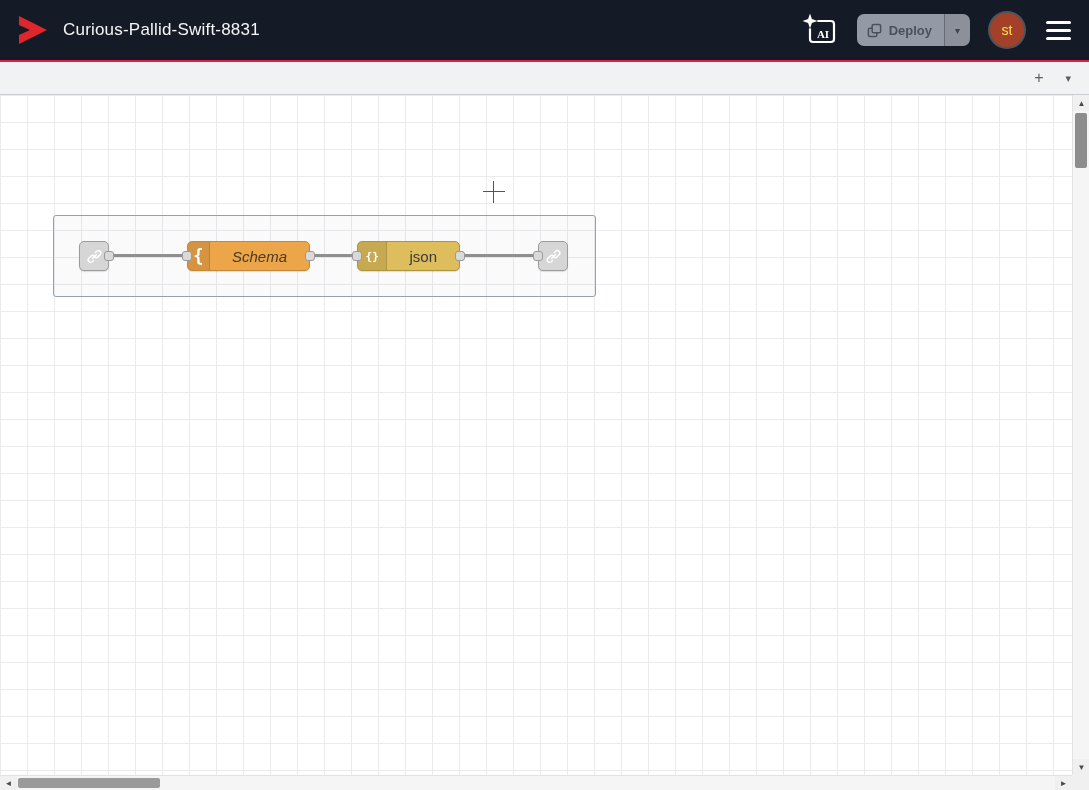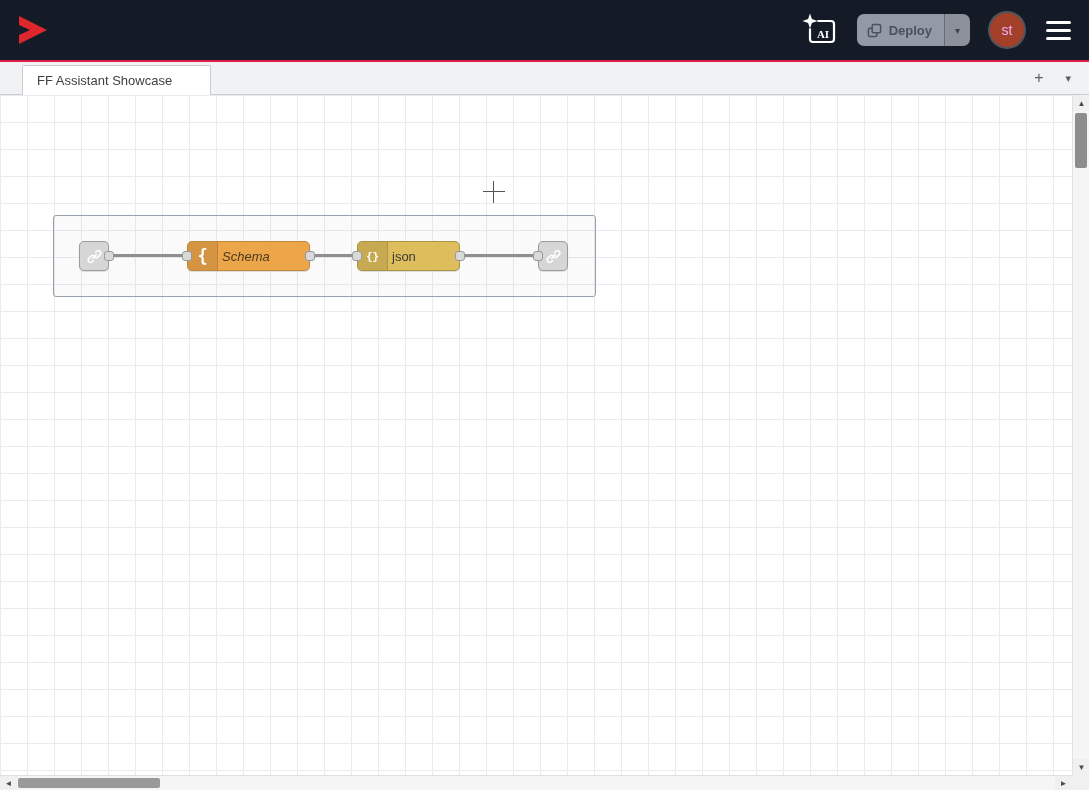--- a/index.html
+++ b/index.html
@@ -20,21 +20,21 @@
   .deploy { display:flex; align-items:center; height:32px; border-radius:7px;
             background:#949aa5; color:#3f4document654; overflow:hidden; cursor:default; }
   .deploy { color:#434b58; }
   .deploy-main { display:flex; align-items:center; gap:7px; padding:0 12px 0 10px; }
   .deploy-label { font-size:13px; font-weight:bold; color:#4a515d; }
   .deploy-caret { width:26px; align-self:stretch; display:flex; align-items:center;
                   justify-content:center; border-left:1px solid rgba(0,0,0,.25);
                   background:rgba(0,0,0,.06); font-size:10px; color:#3d4450; cursor:pointer; }
 
   .avatar { width:34px; height:34px; border-radius:50%; background:#a2402a;
-            color:#f0abfc; font-size:14px; display:flex; align-items:center;
+            color:#fde047; font-size:14px; display:flex; align-items:center;
             justify-content:center; box-shadow:0 0 0 2px rgba(255,255,255,.25);
             cursor:pointer; }
 
   .hamburger { background:none; border:none; cursor:pointer; display:flex;
                flex-direction:column; gap:5px; padding:4px 2px; }
   .hamburger span { display:block; width:25px; height:3px; background:#fff; border-radius:2px; }
 
   
   .tabbar { position:absolute; top:62px; left:0; right:0; height:33px;
             background:#f1f2f3; border-bottom:1px solid #c9ccd0;
@@ -72,21 +72,21 @@
   .wire.w1 { left:308px; width:51px; }
   .wire.w2 { left:458px; width:82px; }
 
   .node { position:absolute; top:146px; height:30px; border-radius:5px;
           display:flex; align-items:center; cursor:move;
           box-shadow:0 1px 1px rgba(0,0,0,.12); }
   .node .icon-region { width:30px; align-self:stretch; display:flex; align-items:center;
                        justify-content:center; background:rgba(0,0,0,.10);
                        border-right:1px solid rgba(0,0,0,.12);
                        border-radius:4px 0 0 4px; color:#fff; }
-  .node .node-label { padding:0 4px; font-size:13px; color:#3a3a3a; white-space:nowrap; }
+  .node .node-label { padding:0 22px; font-size:15px; color:#3a3a3a; white-space:nowrap; }
 
   .node-linkin, .node-linkout { width:30px; background:#d6d6d6; border:1px solid #9b9b9b;
                                 justify-content:center; }
   .node-schema { left:187px; width:123px; background:#eda54a; border:1px solid #c2883c; }
   .node-schema .node-label { font-style:italic; color:#4a3a22; }
   .node-schema .icon-region { font-size:17px; font-weight:bold;
                               font-family:"DejaVu Sans Mono", monospace; }
   .node-json { left:357px; width:103px; background:#debd5c; border:1px solid #ab9441; }
   .node-json .icon-region { font-size:11px; font-weight:bold;
                             font-family:"DejaVu Sans Mono", monospace; }
@@ -126,20 +126,21 @@
 
 <div class="app">
 
   <div class="header">
     <div class="logo">
       <svg viewBox="0 0 34 34" width="34" height="34">
         <polygon points="3,3 31,17 3,31" fill="#e0262d"></polygon>
         <polygon points="3,12 14,17 3,22" fill="#151b26"></polygon>
       </svg>
     </div>
+    <div class="title">Curious-Pallid-Swift-8831</div>
 
     <div class="header-right">
       <button class="ai-btn">
         <svg viewBox="0 0 38 36" width="38" height="36">
           <rect x="11" y="9" width="24" height="21" rx="3" fill="none" stroke="#fff" stroke-width="2.2"></rect>
           <circle cx="11" cy="9" r="7.5" fill="#151b26"></circle>
           <path d="M11 1.5 l1.9 5.6 L18.5 9 l-5.6 1.9 L11 16.5 l-1.9-5.6 L3.5 9 l5.6-1.9 Z" fill="#fff"></path>
           <text x="24" y="26" text-anchor="middle" font-size="11" font-weight="bold" fill="#fff">AI</text>
         </svg>
       </button>
@@ -159,23 +160,20 @@
 
       <button class="hamburger">
         <span></span>
         <span></span>
         <span></span>
       </button>
     </div>
   </div>
 
   <div class="tabbar">
-    <div class="tab">
-      <span class="tab-label">FF Assistant Showcase</span>
-    </div>
     <div class="tab-actions">
       <button class="tbtn">+</button>
       <button class="tbtn small">▾</button>
     </div>
   </div>
 
   <div class="canvas">
 
     <div class="crosshair-h"></div>
     <div class="crosshair-v"></div>

